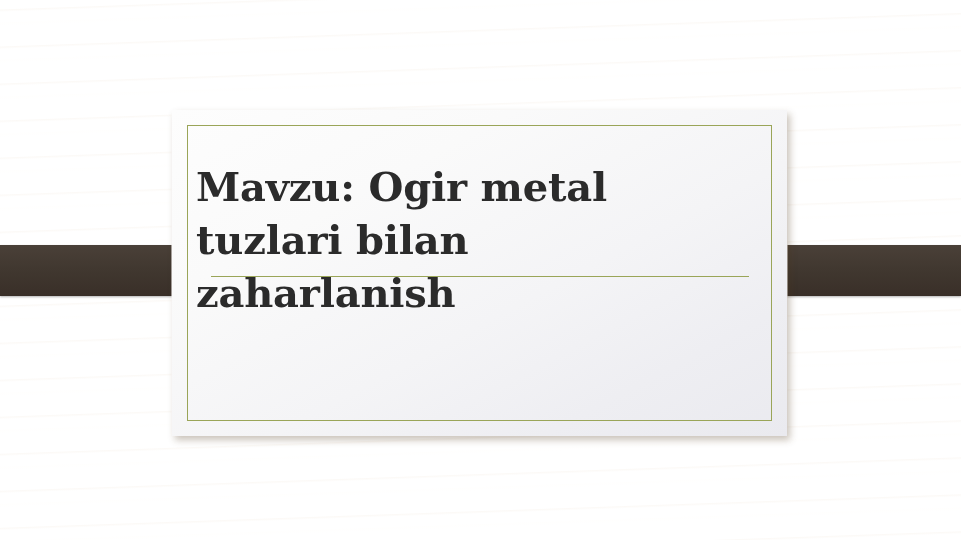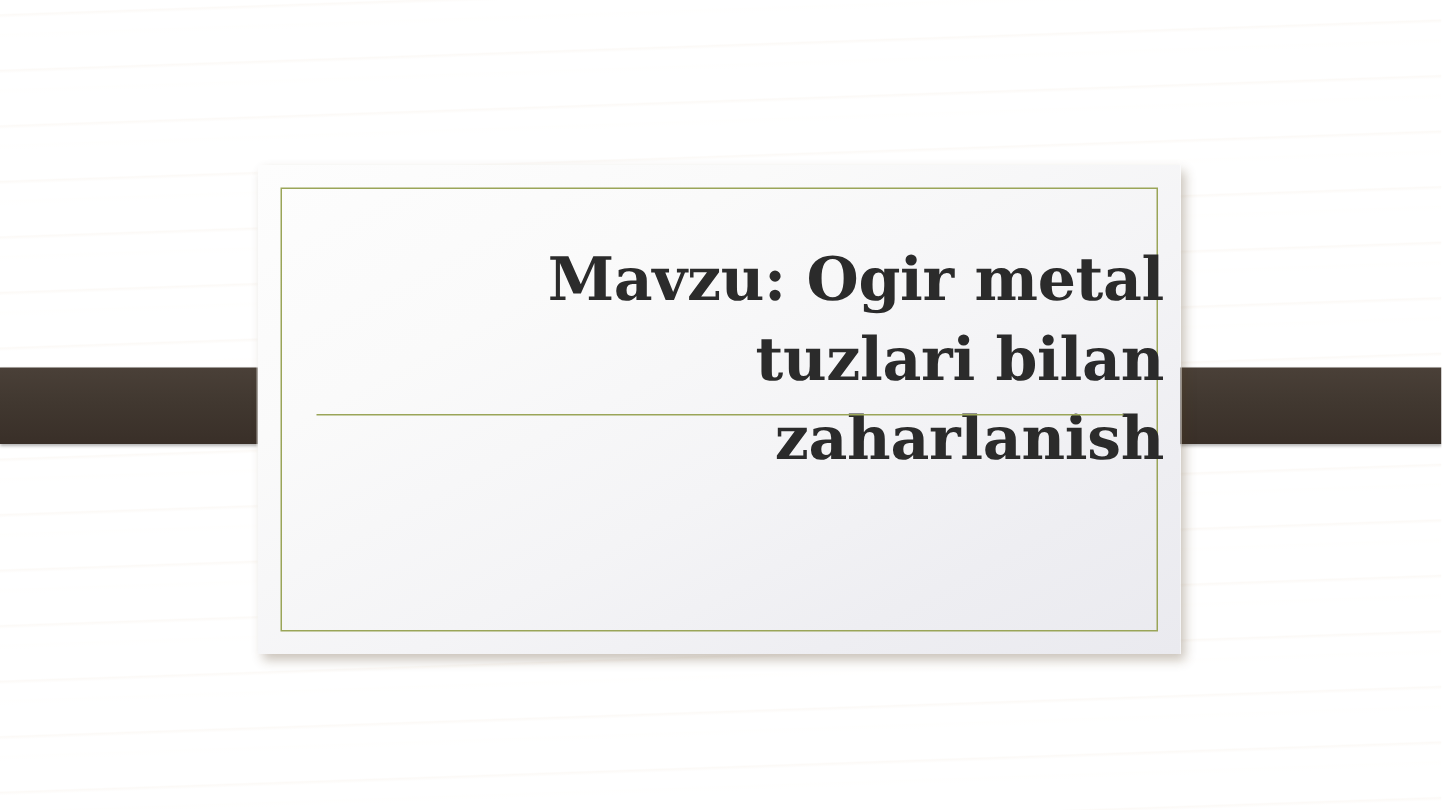--- a/index.html
+++ b/index.html
@@ -119,23 +119,23 @@
     right: 15px;
     bottom: 15px;
     border: 1px solid #9aa558;
     pointer-events: none;
   }
 
   
   .title-wrap {
     position: absolute;
     left: 24px;
-    right: 11px;
+    right: 36px;
     top: 50px;
-    text-align: right;
+    text-align: left;
   }
 
   .title {
     margin: 0;
     font-family: "DejaVu Serif", serif;
     font-weight: bold;
     font-size: 40px;
     line-height: 53px;
     color: #2b2b2b;
     letter-spacing: -0.2px;

